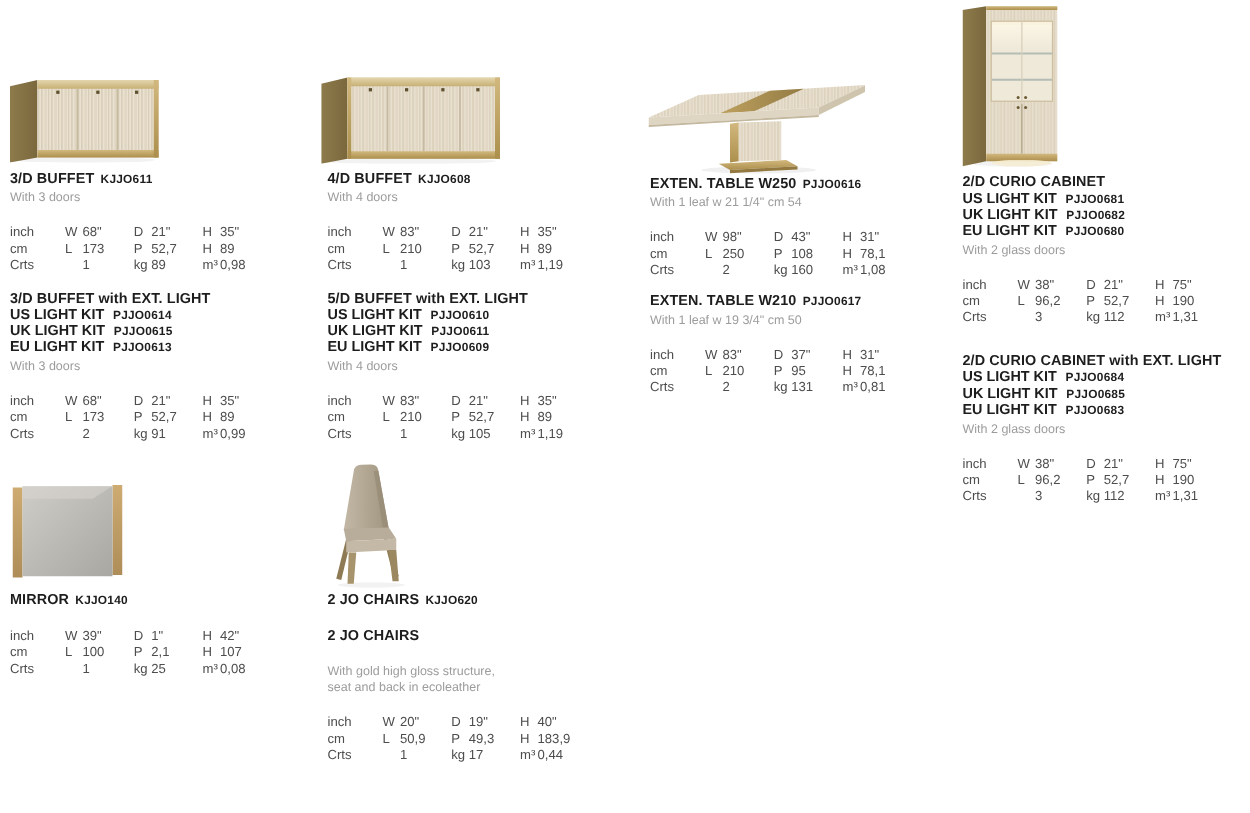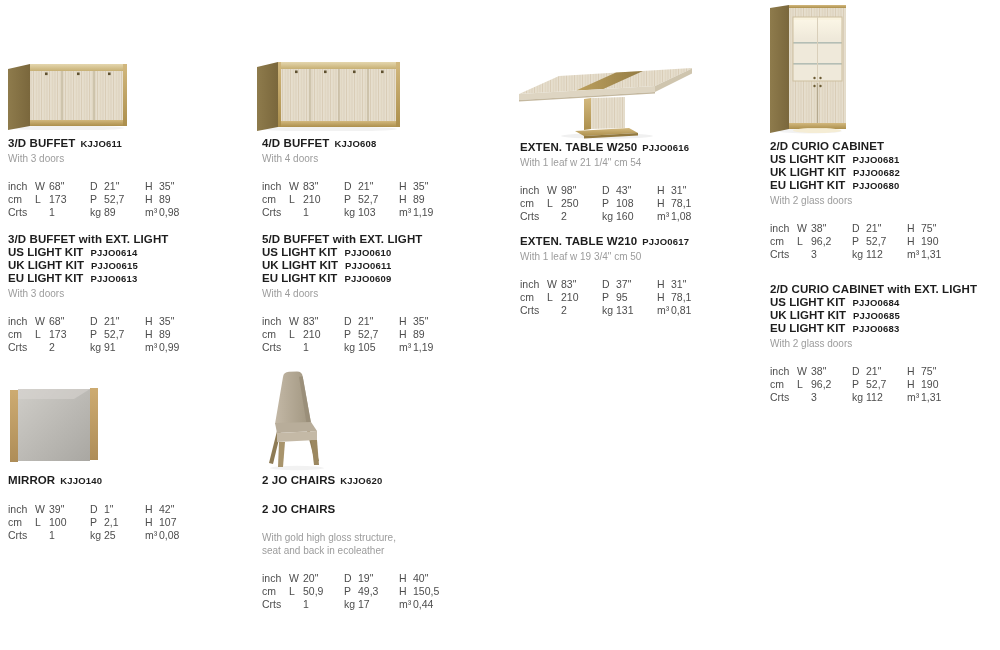--- a/index.html
+++ b/index.html
@@ -10,21 +10,21 @@
   }
   .img{position:absolute;}
   .sec{position:absolute;width:250px;}
   .sec-title{font-size:11.5px;font-weight:700;color:#1d1d1d;line-height:12.5px;letter-spacing:.1px;}
   .code{font-size:9.5px;margin-left:5px;letter-spacing:.2px;}
   .kit-line{font-size:11.5px;font-weight:700;color:#1d1d1d;line-height:12.4px;}
   .kit-code{font-size:9.5px;margin-left:7px;letter-spacing:.2px;margin-top:39px;}
   .desc{font-size:10px;color:#9c9c9c;line-height:13px;margin-top:1px;}
   .spec{margin-top:15px;font-size:10.5px;color:#4d4d4d;}
   .spec-row{display:flex;line-height:13px;white-space:nowrap;}
-  .spec-label{width:27px;flex:none;}
+  .spec-label{width:44px;flex:none;}
   .spec-cell{width:55px;flex:none;display:flex;}
   .pfx{width:14px;flex:none;}
   .val{flex:none;}
   .mt15{margin-top:15px;}
 </style>
 </head>
 <body>
 
 <svg width="0" height="0" style="position:absolute" aria-hidden="true">
   <defs>
@@ -469,21 +469,21 @@
         <span class="spec-cell">
           <span class="pfx">L</span>
           <span class="val">50,9</span>
         </span>
         <span class="spec-cell">
           <span class="pfx">P</span>
           <span class="val">49,3</span>
         </span>
         <span class="spec-cell">
           <span class="pfx">H</span>
-          <span class="val">150,5</span>
+          <span class="val">183,9</span>
         </span>
       </div>
       <div class="spec-row">
         <span class="spec-label">Crts</span>
         <span class="spec-cell">
           <span class="pfx"></span>
           <span class="val">1</span>
         </span>
         <span class="spec-cell">
           <span class="pfx">kg</span>

